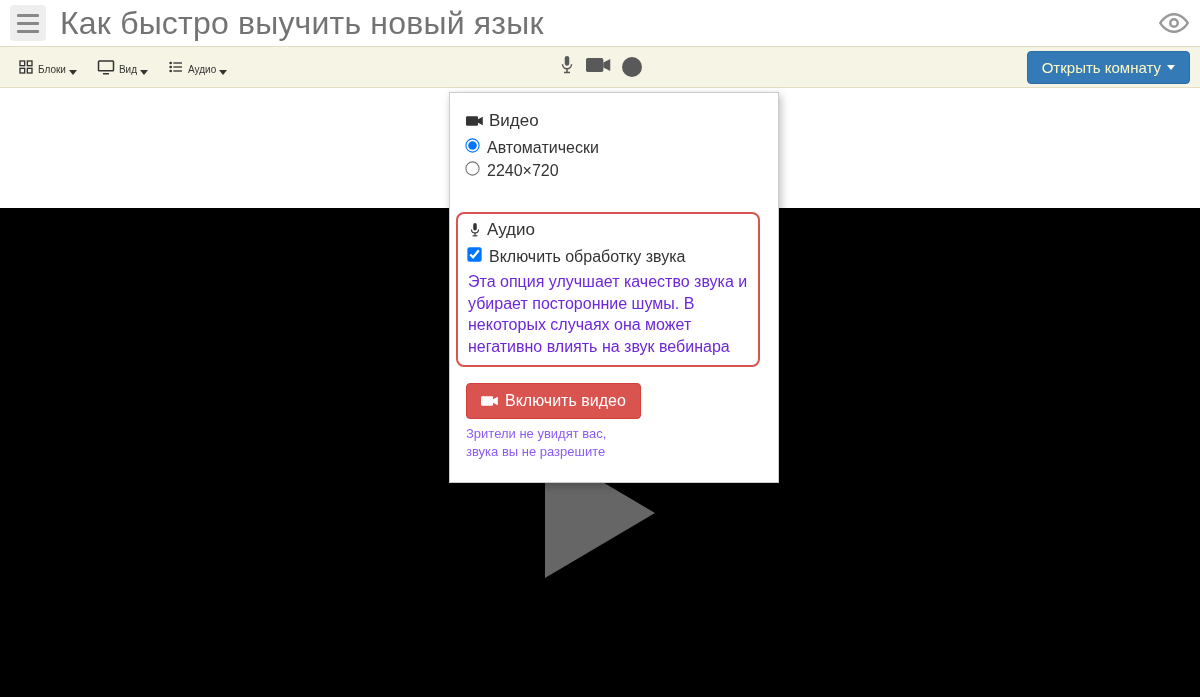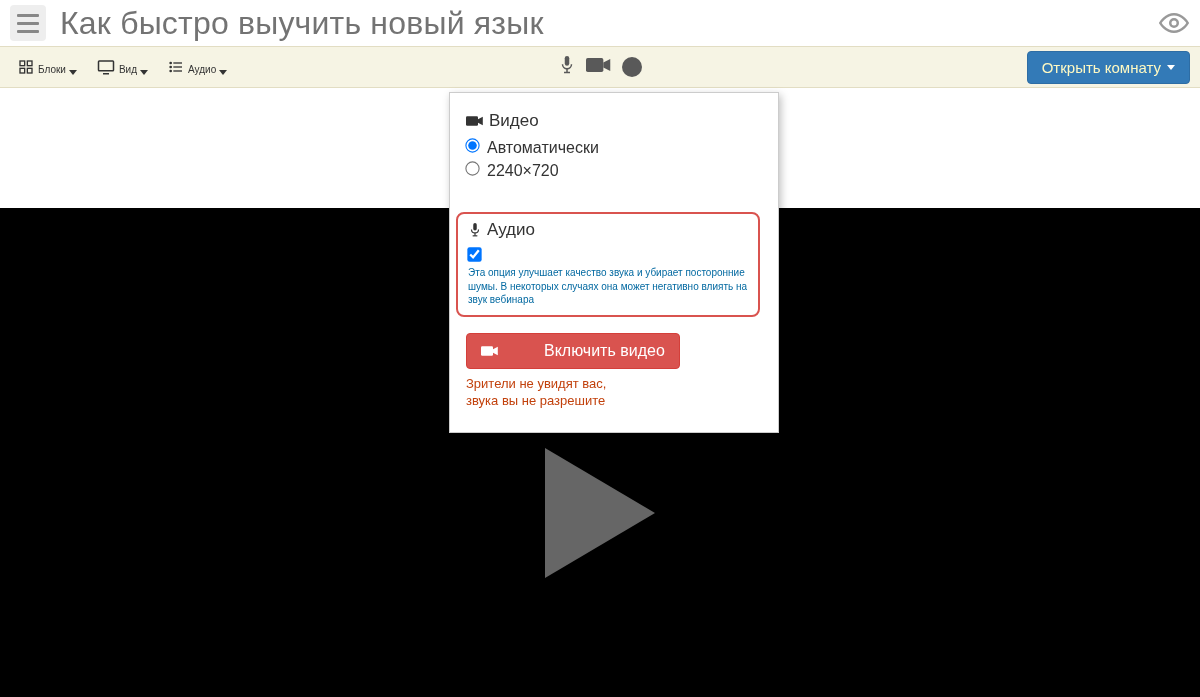--- a/index.html
+++ b/index.html
@@ -167,41 +167,40 @@
     margin:5px 0;
   }
   .radio-row input, .check-row input { margin-right:8px; transform:scale(1.1); }
   .highlight-box {
     border:2px solid #d9534f;
     border-radius:8px;
     margin: 21px 6px 10px 6px;
     padding: 6px 10px 8px 10px;
   }
   .desc-text {
-    font-size:10px;
-    color:#0369a1;
+    font-size:16px;
+    color:#6d28d9;
     line-height:1.35;
     margin-top:4px;
   }
   .enable-video-btn {
     display:inline-flex;
     align-items:center;
     background:#d9534f;
     color:#fff;
     border:1px solid #d43f3a;
     border-radius:4px;
     padding:8px 14px;
     font-size:16px;
     cursor:pointer;
-    gap:39px;
   }
   .enable-video-btn svg { margin-right:6px; }
   .footer-note {
     font-size:13px;
-    color:#c2410c;
+    color:#8b5cf6;
     line-height:1.35;
     margin-top:6px;
   }
 </style>
 </head>
 <body>
 
 <div class="header">
   <div class="menu-btn">
     <span></span>
@@ -304,20 +303,21 @@
       <svg width="14" height="18" viewBox="0 0 24 28" fill="#333">
           <rect x="9" y="2" width="6" height="13" rx="3"></rect>
           <path d="M6 13a6 6 0 0 0 12 0" fill="none" stroke="#333" stroke-width="2"></path>
           <line x1="12" y1="19" x2="12" y2="24" stroke="#333" stroke-width="2"></line>
           <line x1="8" y1="24" x2="16" y2="24" stroke="#333" stroke-width="2"></line>
         </svg>
       <span>Аудио</span>
     </div>
     <label class="check-row">
       <input type="checkbox" checked="" style="">
+      <span>Включить обработку звука</span>
     </label>
     <div class="desc-text">Эта опция улучшает качество звука и убирает посторонние шумы. В некоторых случаях она может негативно влиять на звук вебинара</div>
   </div>
 
   <div class="popup-section">
     <div class="enable-video-btn">
       <svg width="18" height="14" viewBox="0 0 30 20" fill="#fff">
           <rect x="0" y="2" width="20" height="16" rx="2"></rect>
           <path d="M20 7 L28 3 L28 17 L20 13 Z"></path>
         </svg>

